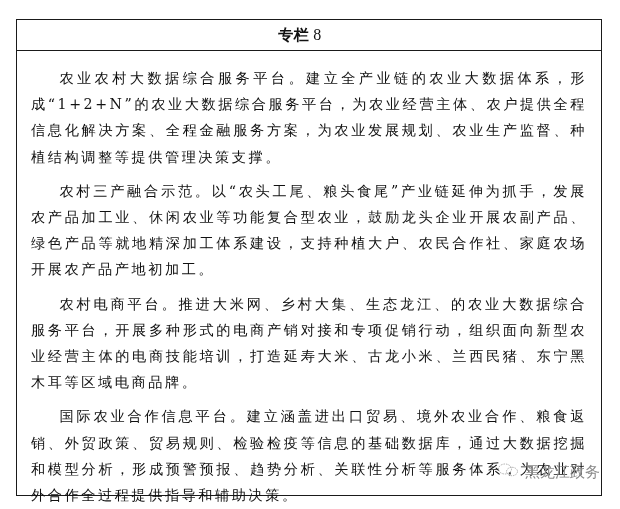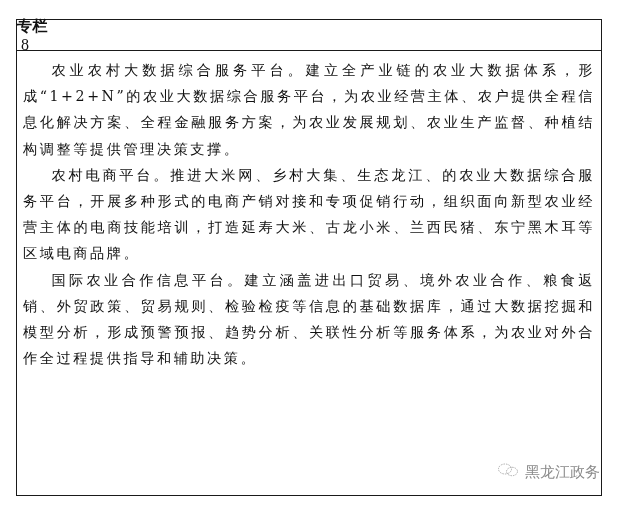--- a/index.html
+++ b/index.html
@@ -1,43 +1,44 @@
 <!DOCTYPE html>
 <html><head>
 <meta charset="utf-8">
 <style>
   html, body { margin: 0; padding: 0; background: #ffffff; }
   body { width: 620px; height: 509px; position: relative; overflow: hidden;
          font-family: "DejaVu Serif", "Liberation Serif", serif; color: #111; }
   .box { position: absolute; left: 16px; top: 19px; width: 586px; height: 477px;
          border: 1.5px solid #1a1a1a; box-sizing: border-box; }
   .title { height: 30px; border-bottom: 1.5px solid #1a1a1a; display: flex;
-           justify-content: center; font-size: 15px;
+           align-items: center; justify-content: center; font-size: 15px;
            font-weight: bold; font-family: "DejaVu Sans", "Liberation Sans", sans-serif;
-           letter-spacing: 0.5px; flex-direction: column; }
+           letter-spacing: 0.5px; }
   .title .num { margin: 0 18px 0 4px; font-weight: normal;
                 font-family: "Liberation Serif", serif; font-size: 16px; }
   .content { padding: 6px 6px 0 6px; }
   .para { font-size: 14.2px; line-height: 26.2px; text-indent: 2em;
-          letter-spacing: 2.55px; text-align: justify; margin: 0; }
+          letter-spacing: 2.55px; text-align: justify; margin: 8px; }
   .watermark { position: absolute; right: 20px; bottom: 27px; display: flex;
                align-items: flex-start; color: #8a8a8a; font-size: 15px;
                font-family: "DejaVu Sans", sans-serif; }
   .watermark .icon { width: 22px; height: 14px; margin-right: 6px; }
 </style>
 </head>
 <body>
 
 <div class="box">
   <div class="title">
     <span>专栏</span>
     <span class="num">8</span>
   </div>
   <div class="content">
     <p class="para">农业农村大数据综合服务平台。建立全产业链的农业大数据体系，形成“1+2+N”的农业大数据综合服务平台，为农业经营主体、农户提供全程信息化解决方案、全程金融服务方案，为农业发展规划、农业生产监督、种植结构调整等提供管理决策支撑。</p>
+    <p class="para">农村三产融合示范。以“农头工尾、粮头食尾”产业链延伸为抓手，发展农产品加工业、休闲农业等功能复合型农业，鼓励龙头企业开展农副产品、绿色产品等就地精深加工体系建设，支持种植大户、农民合作社、家庭农场开展农产品产地初加工。</p>
     <p class="para">农村电商平台。推进大米网、乡村大集、生态龙江、的农业大数据综合服务平台，开展多种形式的电商产销对接和专项促销行动，组织面向新型农业经营主体的电商技能培训，打造延寿大米、古龙小米、兰西民猪、东宁黑木耳等区域电商品牌。</p>
     <p class="para">国际农业合作信息平台。建立涵盖进出口贸易、境外农业合作、粮食返销、外贸政策、贸易规则、检验检疫等信息的基础数据库，通过大数据挖掘和模型分析，形成预警预报、趋势分析、关联性分析等服务体系，为农业对外合作全过程提供指导和辅助决策。</p>
   </div>
 </div>
 
 <div class="watermark">
   <svg class="icon" viewBox="0 0 22 14">
     <ellipse cx="8" cy="6" rx="6.5" ry="5" fill="none" stroke="#9a9a9a" stroke-width="0.8" stroke-dasharray="1.5,1"></ellipse>
     <ellipse cx="15" cy="8.5" rx="5.5" ry="4.2" fill="none" stroke="#9a9a9a" stroke-width="0.8" stroke-dasharray="1.5,1"></ellipse>
   </svg>

